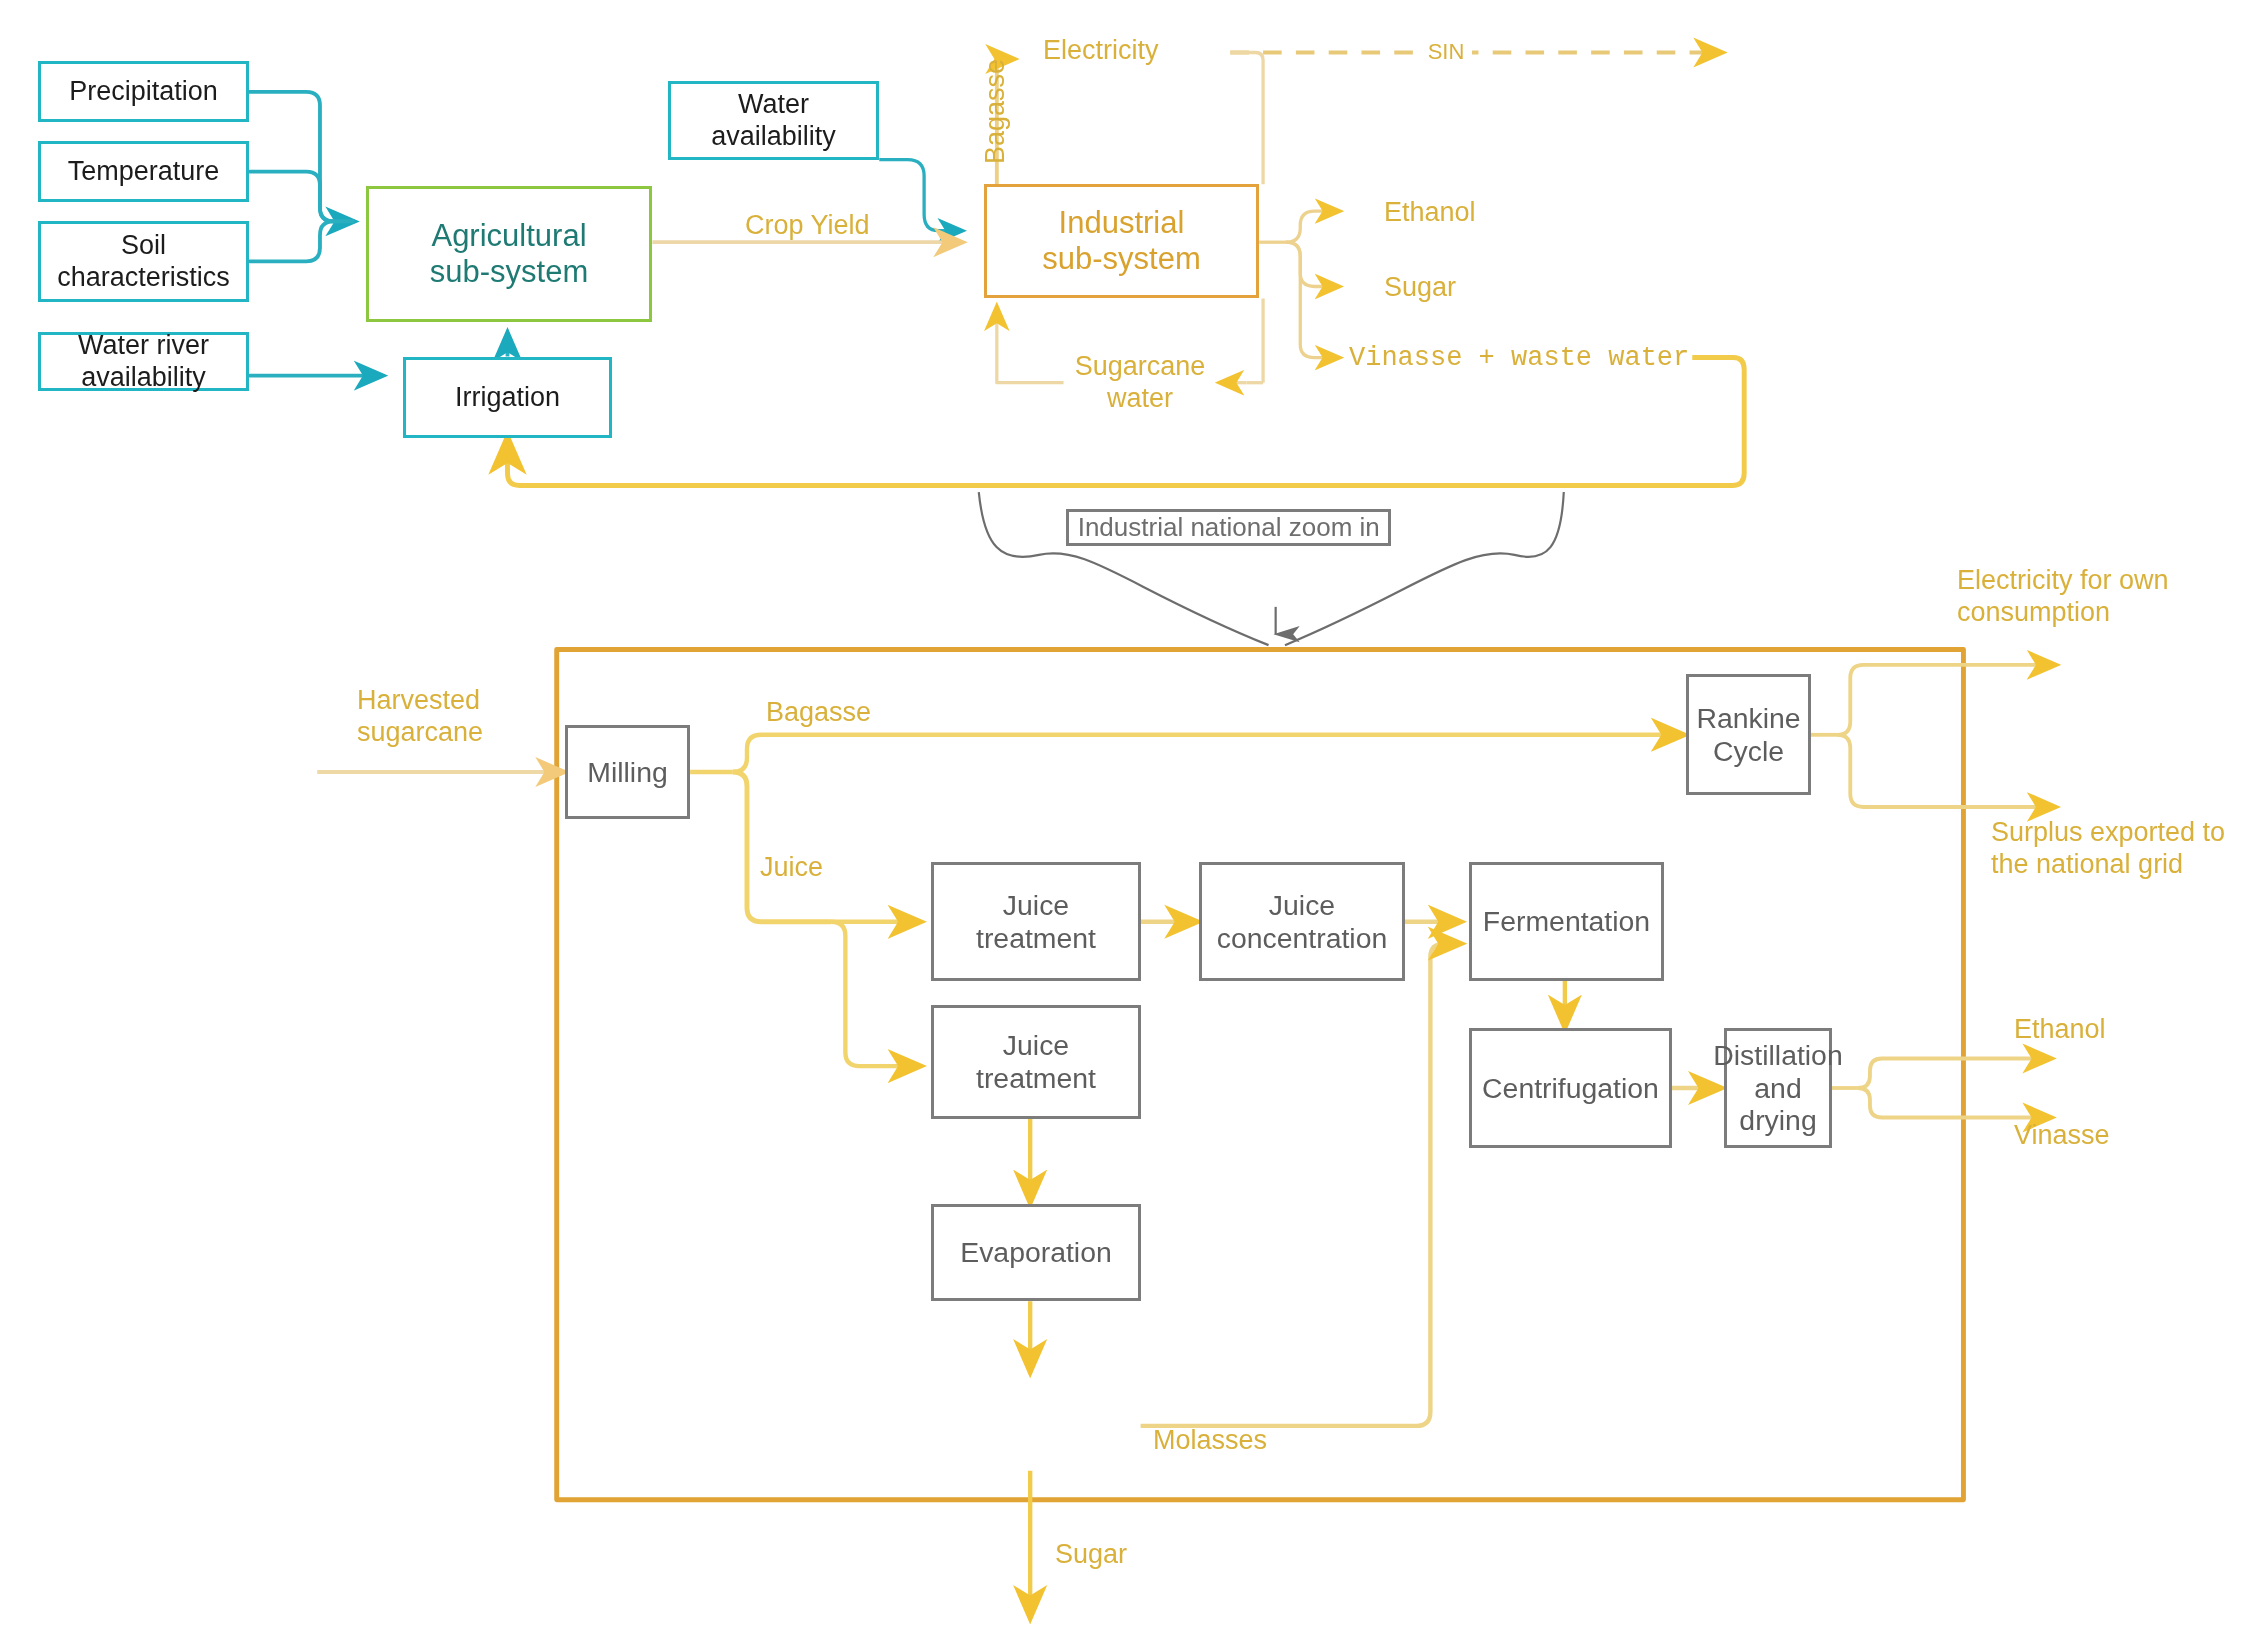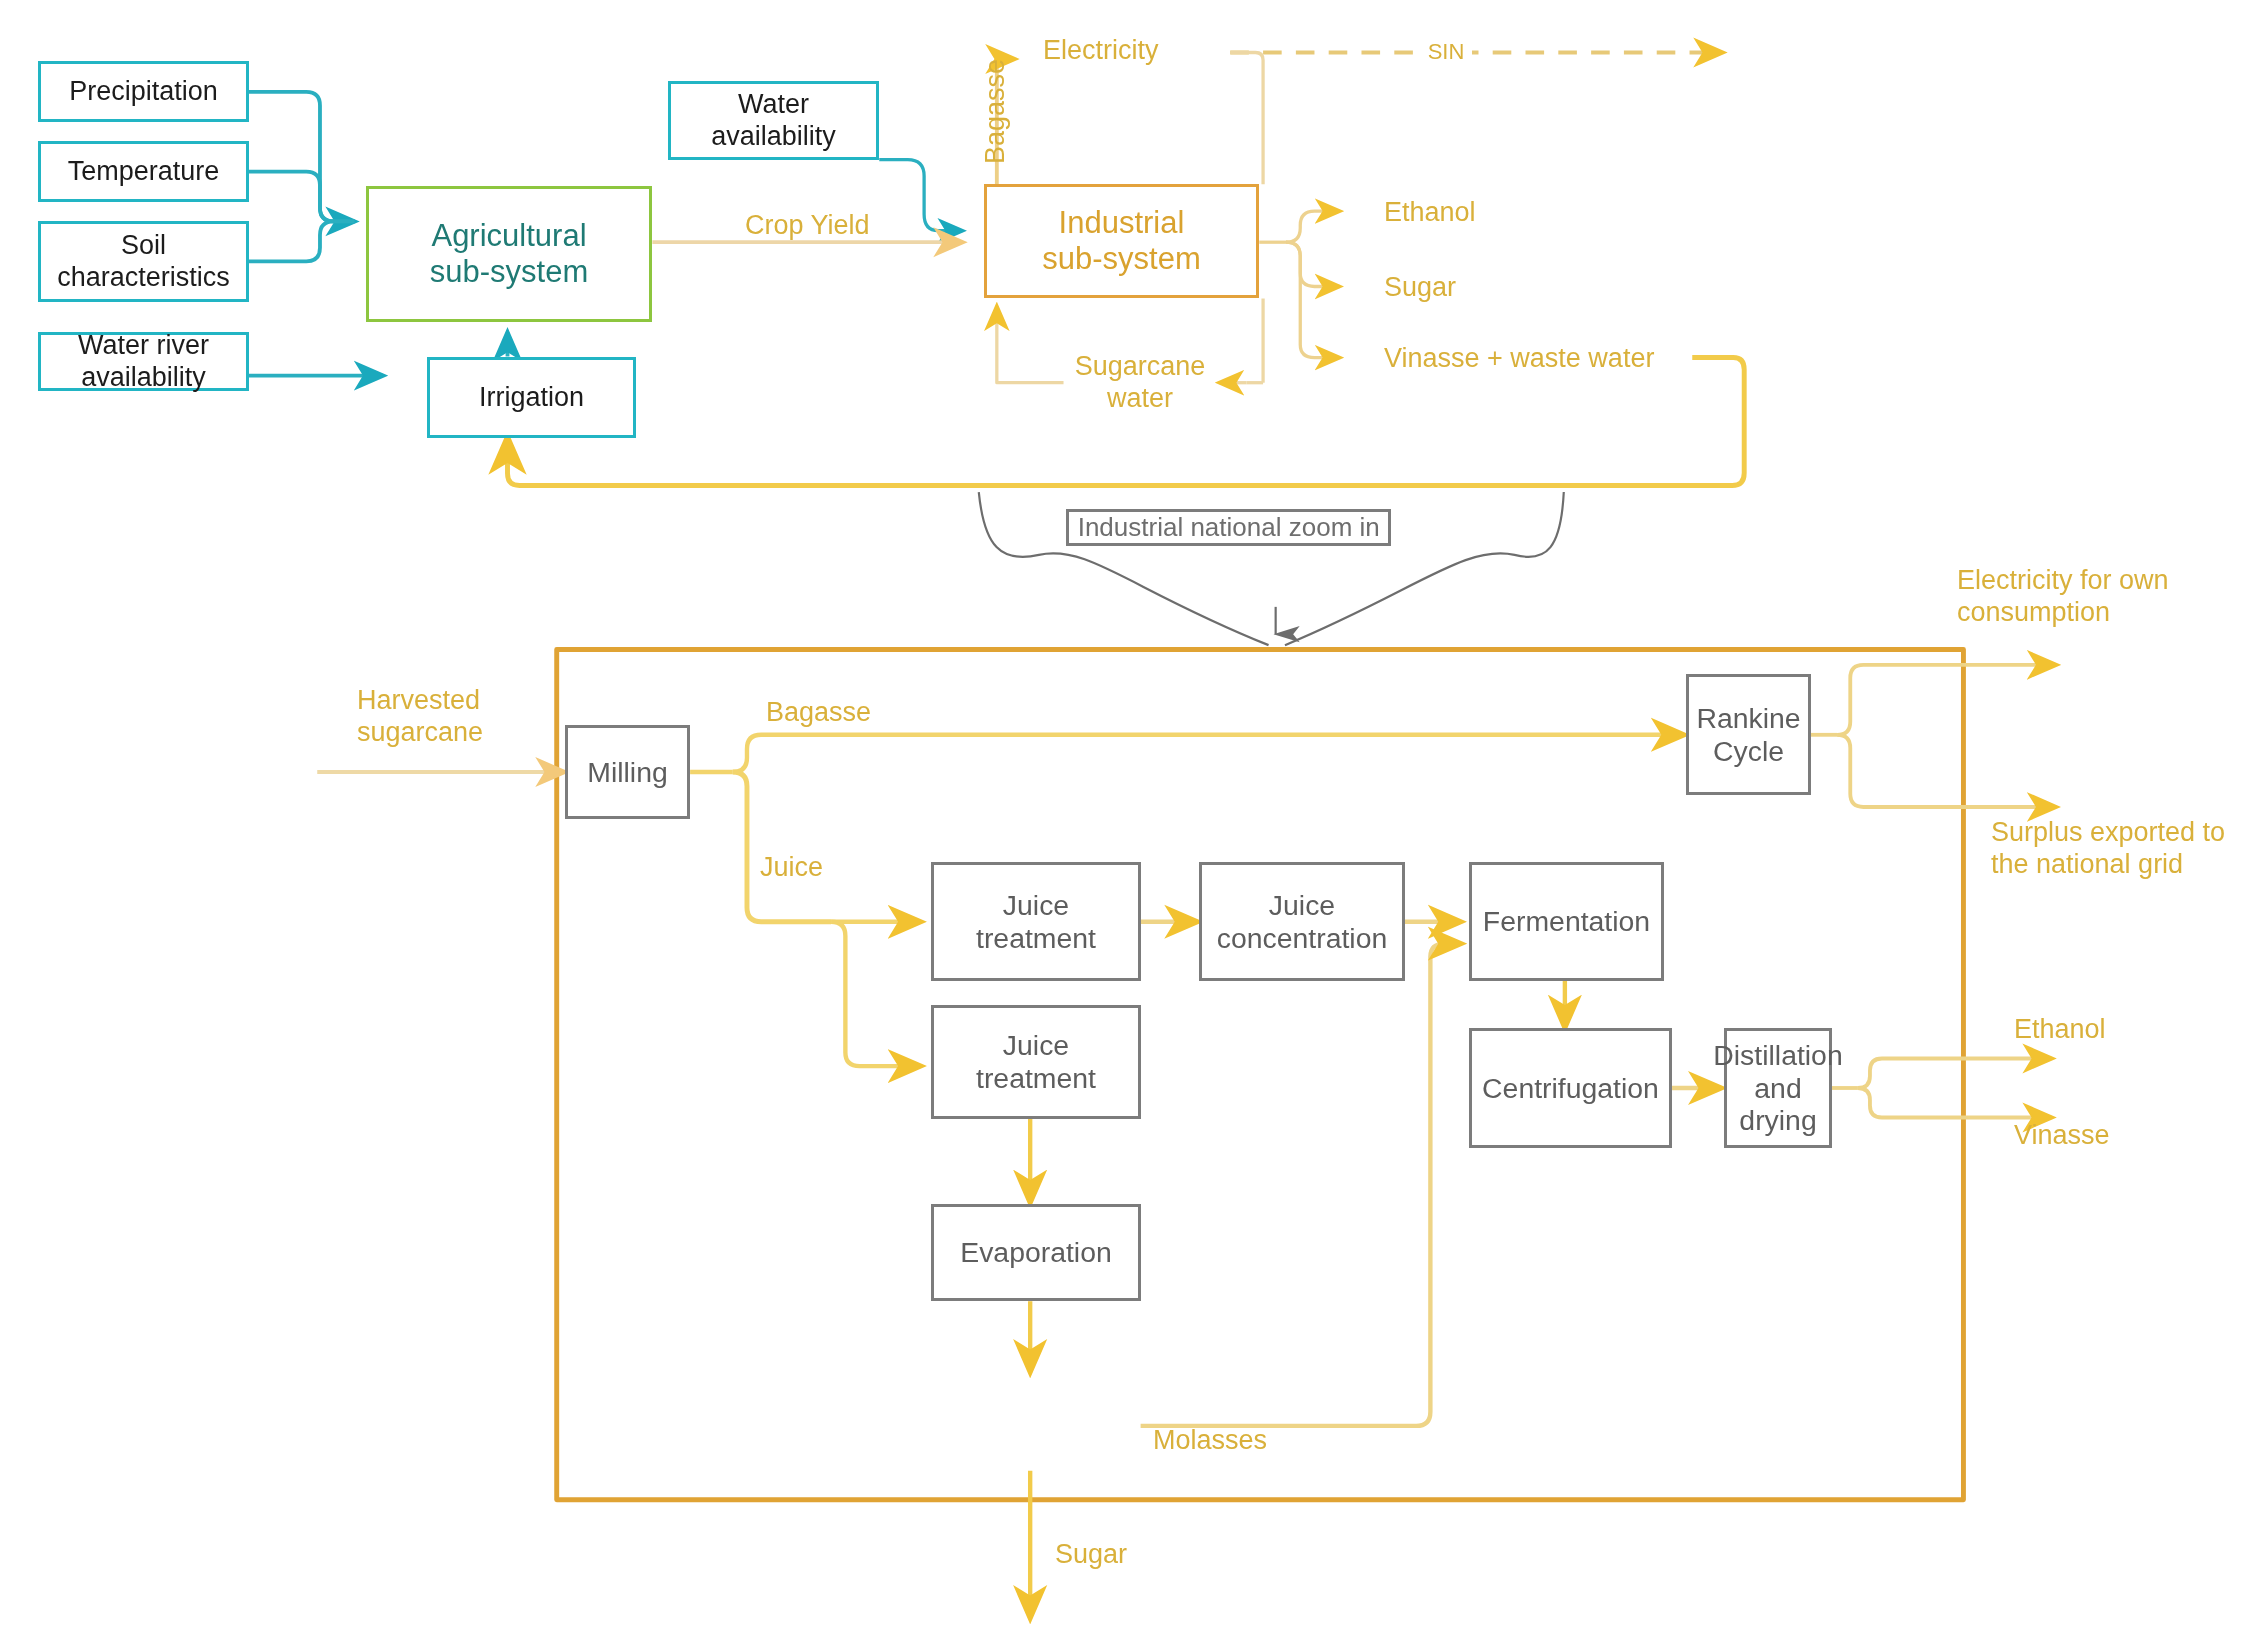--- a/index.html
+++ b/index.html
@@ -130,21 +130,21 @@
   <div class="nodebox teal" style="left:38px;top:332px;width:211px;height:59px;">
     <span style="white-space: pre-line;">Water river
 availability</span>
   </div>
 
   <div class="nodebox green" style="left:366px;top:186px;width:286px;height:136px;">
     <span style="white-space: pre-line;">Agricultural
 sub-system</span>
   </div>
 
-  <div class="nodebox teal" style="left:403px;top:357px;width:209px;height:81px;margin-left:24px;">
+  <div class="nodebox teal" style="left:403px;top:357px;width:209px;height:81px;">
     <span style="white-space: pre-line;">Irrigation</span>
   </div>
 
   <div class="nodebox teal" style="left:668px;top:81px;width:211px;height:79px;">
     <span style="white-space: pre-line;">Water
 availability</span>
   </div>
 
   <div class="nodebox orange" style="left:984px;top:184px;width:275px;height:114px;">
     <span style="white-space: pre-line;">Industrial
@@ -156,21 +156,21 @@
   <div class="lbl rot90" style="left: 979px; top: 164px; white-space: pre-line;">Bagasse</div>
 
   <div class="lbl" style="left: 1043px; top: 34px; white-space: pre-line;">Electricity</div>
 
   <div class="lbl small" style="left: 1420px; top: 39px; background: rgb(255, 255, 255); padding: 0px 7.7px; white-space: pre-line;">SIN</div>
 
   <div class="lbl" style="left: 1384px; top: 196px; white-space: pre-line;">Ethanol</div>
 
   <div class="lbl" style="left: 1384px; top: 271px; white-space: pre-line;">Sugar</div>
 
-  <div class="lbl" style="left: 1384px; top: 342px; white-space: pre-line;">Vinasse + waste water</div>
+  <div class="lbl" style="left: 1349px; top: 342px; white-space: pre-line; font-family: Liberation Mono, monospace;">Vinasse + waste water</div>
 
   <div class="lbl" style="left: 1066px; top: 350px; text-align: center; width: 148px; white-space: pre-line;">Sugarcane
 water</div>
 
   <div class="lbl grey" style="left: 1066px; top: 509px; background: rgb(255, 255, 255); padding: 0px 8.7px; white-space: pre-line;">Industrial national zoom in</div>
 
   <div class="nodebox grey" style="left:565px;top:725px;width:125px;height:94px;">
     <span style="white-space: pre-line;">Milling</span>
   </div>
 

